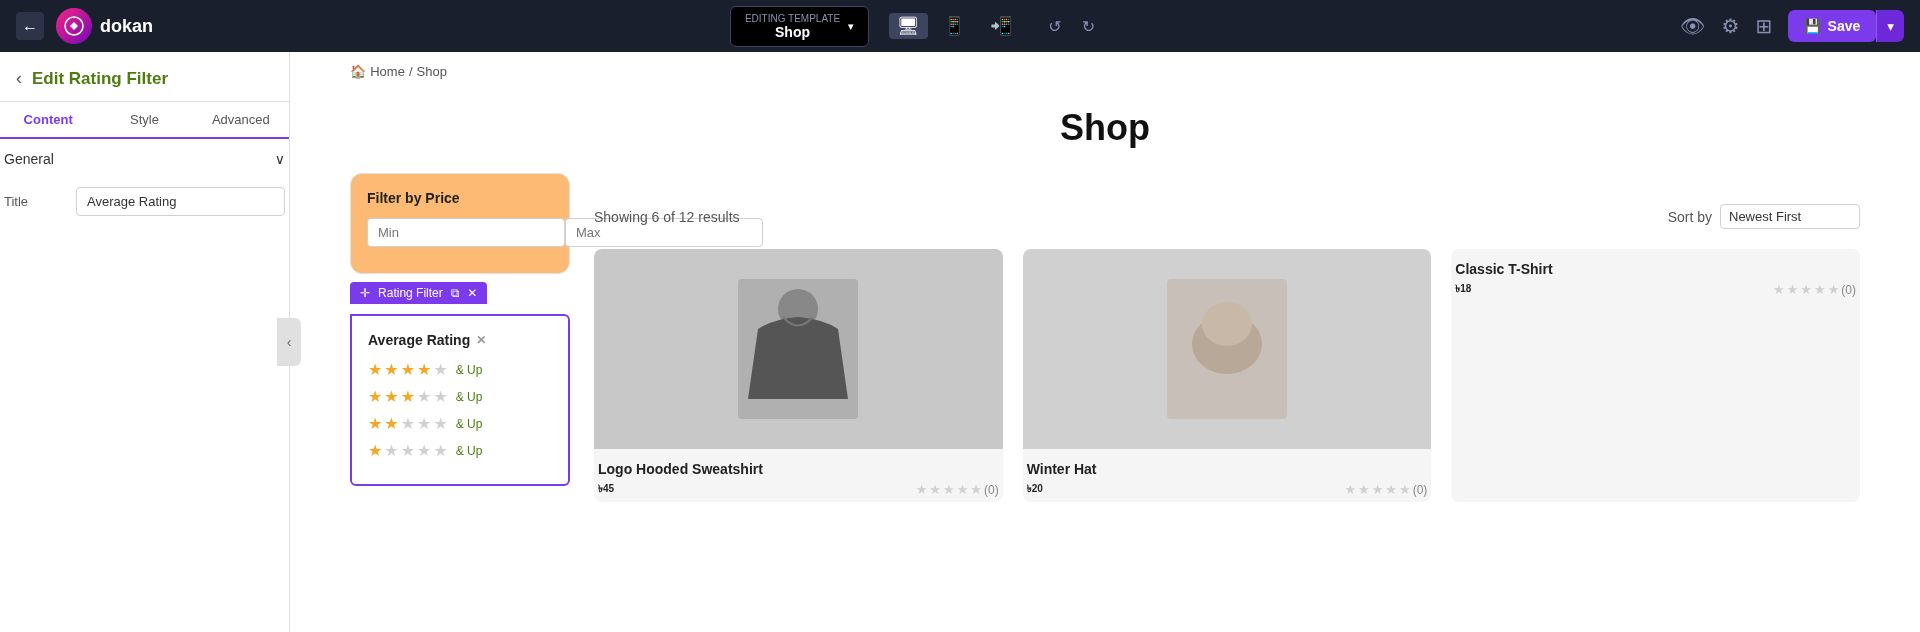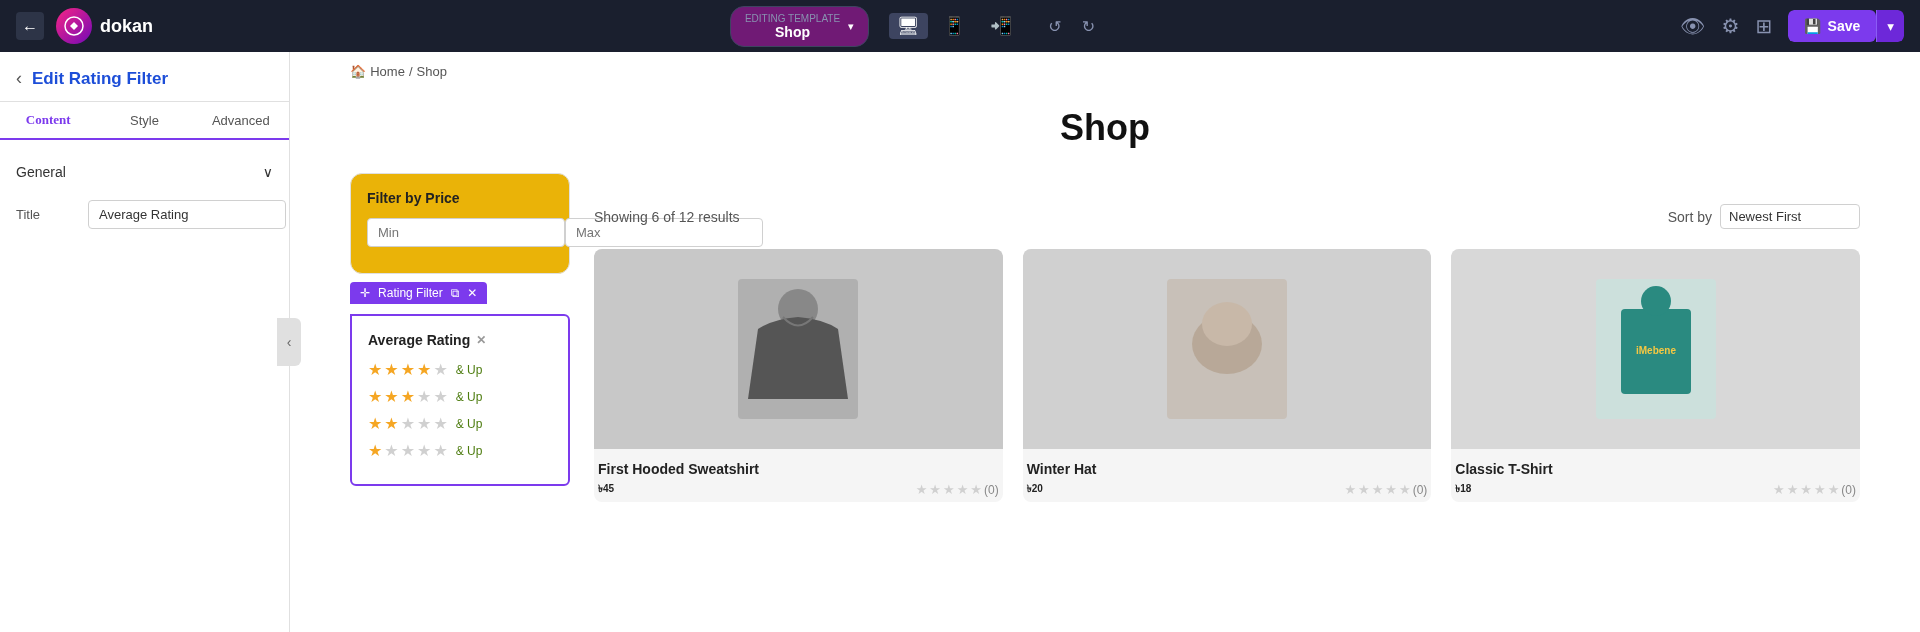--- a/index.html
+++ b/index.html
@@ -15,22 +15,22 @@
       border-radius: 4px; cursor: pointer; font-size: 16px; display: flex; align-items: center; justify-content: center;
     }
     .nav-logo { display: flex; align-items: center; gap: 8px; }
     .nav-logo-icon {
       width: 36px; height: 36px; background: linear-gradient(135deg, #f72585, #7209b7);
       border-radius: 50%; display: flex; align-items: center; justify-content: center;
     }
     .nav-logo-text { color: #fff; font-weight: 700; font-size: 18px; }
     .nav-center { flex: 1; display: flex; justify-content: center; align-items: center; gap: 20px; }
     .editing-template-btn {
-      background: #701a75; border: 1px solid #3d4460; color: #fff; padding: 6px 14px;
-      border-radius: 14px; cursor: pointer; display: flex; align-items: center; gap: 8px; font-size: 13px;
+      background: #000000; border: 1px solid #3d4460; color: #fff; padding: 6px 14px;
+      border-radius: 6px; cursor: pointer; display: flex; align-items: center; gap: 8px; font-size: 13px;
     }
     .editing-template-label { font-size: 10px; color: #8892b0; display: block; text-align: left; }
     .editing-template-name { font-size: 14px; font-weight: 600; display: block; }
     .device-btns { display: flex; gap: 8px; }
     .device-btn {
       background: transparent; border: none; color: #8892b0; cursor: pointer;
       padding: 4px 8px; border-radius: 4px; font-size: 18px; line-height: 1;
     }
     .device-btn.active { color: #fff; background: #3d4460; }
     .history-btns { display: flex; gap: 4px; }
@@ -60,28 +60,28 @@
       width: 290px; background: #fff; border-right: 1px solid #e0e0e0;
       display: flex; flex-direction: column; flex-shrink: 0;
     }
     .sidebar-header {
       display: flex; align-items: center; padding: 16px 16px 12px;
       border-bottom: 1px solid #e0e0e0; gap: 10px;
     }
     .sidebar-back-btn {
       background: transparent; border: none; cursor: pointer; font-size: 18px; color: #555;
     }
-    .sidebar-title { font-size: 17px; font-weight: 600; color: #1d4ed8; }
+    .sidebar-title { font-size: 17px; font-weight: 600; color: #4d7c0f; }
     .sidebar-tabs { display: flex; border-bottom: 2px solid #7c3aed; }
     .sidebar-tab {
       flex: 1; padding: 10px; text-align: center; cursor: pointer; font-size: 13px;
       color: #555; background: transparent; border: none;
     }
-    .sidebar-tab.active { color: #7c3aed; font-weight: 600; border-bottom: 2px solid #7c3aed; margin-bottom: -2px; font-family: Liberation Serif, serif; }
-    .sidebar-content { padding: 16px; flex: 1; overflow-y: auto; }
+    .sidebar-tab.active { color: #7c3aed; font-weight: 600; border-bottom: 2px solid #7c3aed; margin-bottom: -2px; }
+    .sidebar-content { padding: 4px; flex: 1; overflow-y: auto; }
     .sidebar-section { margin-bottom: 16px; }
     .sidebar-section-header {
       display: flex; align-items: center; justify-content: space-between;
       padding: 8px 0; cursor: pointer; color: #333; font-size: 14px; font-weight: 500;
     }
     .sidebar-field { display: flex; align-items: center; gap: 12px; margin-top: 12px; }
     .sidebar-field-label { font-size: 13px; color: #555; min-width: 60px; }
     .sidebar-field-input {
       flex: 1; border: 1px solid #d0d0d0; border-radius: 4px; padding: 6px 10px;
       font-size: 13px; color: #333; outline: none;
@@ -97,21 +97,21 @@
 
     
     .shop-heading { text-align: center; font-size: 36px; font-weight: 800; color: #111; padding: 16px 0 24px; }
 
     
     .shop-content { display: flex; gap: 24px; padding: 0 60px 40px; }
     .shop-sidebar { width: 220px; flex-shrink: 0; }
 
     
     .filter-card {
-      border: 1px solid #e0e0e0; border-radius: 12px; padding: 16px; background: #eab308;
+      border: 1px solid #e0e0e0; border-radius: 12px; padding: 16px; background: #fdba74;
       margin-bottom: 0;
     }
     .filter-title { font-size: 14px; font-weight: 600; color: #222; margin-bottom: 12px; }
     .price-inputs { display: flex; gap: 0; margin-bottom: 10px; }
     .price-input {
       flex: 1; border: 1px solid #d0d0d0; border-radius: 4px; padding: 6px 10px;
       font-size: 13px; color: #888; outline: none;
     }
     .apply-btn {
       width: 100%; background: #6aaa2e; color: #fff; border: none; border-radius: 4px;
@@ -354,21 +354,21 @@
               <div class="product-img-placeholder" style="background:#c8c8c8;">
 
                 <svg width="120" height="140" viewBox="0 0 120 140">
                   <rect width="120" height="140" fill="#b0b0b0" rx="4"></rect>
                   <ellipse cx="60" cy="30" rx="20" ry="20" fill="#888"></ellipse>
                   <path d="M20 50 Q35 40 60 38 Q85 40 100 50 L110 120 H10 Z" fill="#555"></path>
                   <path d="M45 38 Q60 55 75 38" fill="none" stroke="#777" stroke-width="2"></path>
                 </svg>
               </div>
               <div class="product-info">
-                <div class="product-name">First Hooded Sweatshirt</div>
+                <div class="product-name">Logo Hooded Sweatshirt</div>
                 <div class="product-price-row">
                   <span class="product-price">৳45</span>
                   <div class="product-rating">
                     <span class="star empty">★</span>
                     <span class="star empty">★</span>
                     <span class="star empty">★</span>
                     <span class="star empty">★</span>
                     <span class="star empty">★</span>
                     <span class="rating-count">(0)</span>
                   </div>
@@ -394,28 +394,20 @@
                     <span class="star empty">★</span>
                     <span class="star empty">★</span>
                     <span class="star empty">★</span>
                     <span class="rating-count">(0)</span>
                   </div>
                 </div>
               </div>
             </div>
 
             <div class="product-card">
-              <div class="product-img-placeholder" style="background:#d8d8d8;">
-                <svg width="120" height="140" viewBox="0 0 120 140">
-                  <rect width="120" height="140" fill="#cce0dc" rx="4"></rect>
-                  <rect x="25" y="30" width="70" height="85" rx="4" fill="#2a8a80"></rect>
-                  <circle cx="60" cy="22" r="15" fill="#2a8a80"></circle>
-                  <text x="40" y="75" font-size="10" fill="#f5c842" font-weight="bold">iMebene</text>
-                </svg>
-              </div>
               <div class="product-info">
                 <div class="product-name">Classic T-Shirt</div>
                 <div class="product-price-row">
                   <span class="product-price">৳18</span>
                   <div class="product-rating">
                     <span class="star empty">★</span>
                     <span class="star empty">★</span>
                     <span class="star empty">★</span>
                     <span class="star empty">★</span>
                     <span class="star empty">★</span>

